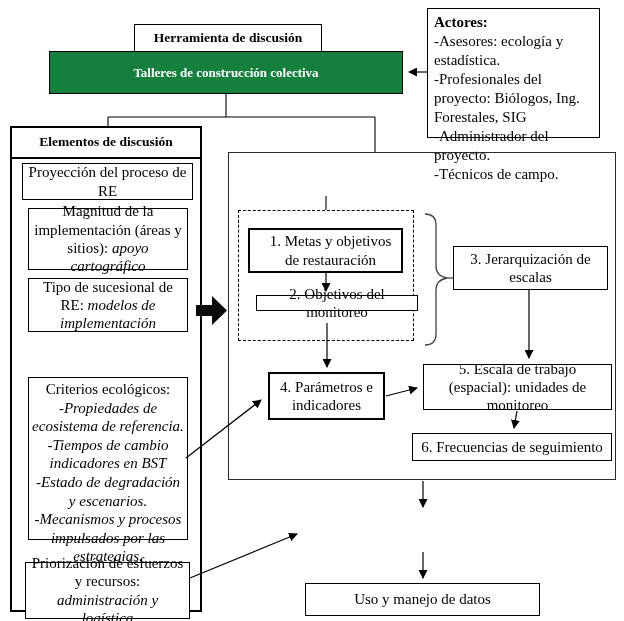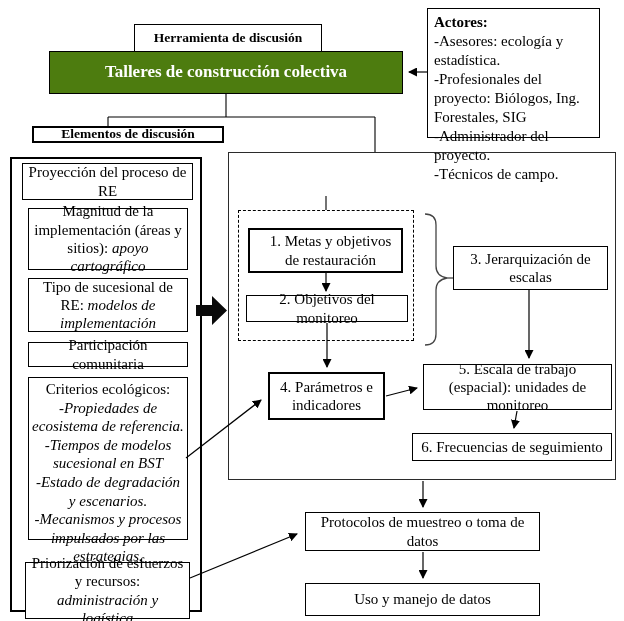--- a/index.html
+++ b/index.html
@@ -6,21 +6,21 @@
   .canvas{position:relative;width:624px;height:621px;background:#ffffff;
           font-family:"Liberation Serif","DejaVu Serif",serif;color:#000;overflow:hidden;}
   .box{position:absolute;border:1.5px solid #000;background:#fff;box-sizing:border-box;
        display:flex;align-items:center;justify-content:center;text-align:center;
        font-size:15px;line-height:1.22;padding:2px 5px;z-index:2;}
   .bold{font-weight:bold;}
   .fs14{font-size:13.5px;}
   .b2{border-width:2px;}
   .dashed{border-style:dashed;border-width:1.6px;}
   .container{z-index:1;background:#fff;}
-  .blackbox{background:#4d7c0f;color:#fff;font-weight:bold;font-size:17px;border:1px solid #000;}
+  .blackbox{background:#15803d;color:#fff;font-weight:bold;font-size:13px;border:1px solid #000;}
   .blk{display:block;text-align:left;}
   .ctr-blk{display:block;text-align:center;}
   .overlay{position:absolute;left:0;top:0;width:624px;height:621px;z-index:5;pointer-events:none;}
   i{font-style:italic;}
 </style>
 </head>
 <body>
 
 <div class="canvas">
 
@@ -70,85 +70,79 @@
   </div>
 
   <div class="box blk" style="left:427px;top:8px;width:173px;height:130px;padding:4px 6px;line-height:1.27;">
     <span class="bold">Actores:</span>
     <div>-Asesores: ecología y estadística.</div>
     <div>-Profesionales del proyecto: Biólogos, Ing. Forestales, SIG</div>
     <div>-Administrador del proyecto.</div>
     <div>-Técnicos de campo.</div>
   </div>
 
-  <div class="box bold fs14 b2" style="left:10px;top:126px;width:192px;height:17px;margin-left:22px;">
+  <div class="box bold fs14 b2" style="left:10px;top:126px;width:192px;height:33px;">
     <span>Elementos de discusión</span>
   </div>
 
   <div class="box b2 container" style="left:10px;top:157px;width:192px;height:455px;"></div>
 
   <div class="box" style="left:22px;top:163px;width:171px;height:37px;">
     <span>Proyección del proceso de RE</span>
   </div>
 
   <div class="box" style="left:28px;top:208px;width:160px;height:62px;">
     <span><span>Magnitud de la implementación (áreas y sitios): </span><i>apoyo cartográfico</i></span>
   </div>
 
   <div class="box" style="left:28px;top:278px;width:160px;height:54px;">
     <span><span>Tipo de sucesional de RE: </span><i>modelos de implementación</i></span>
   </div>
 
-  <div class="box" style="left:28px;top:342px;width:160px;height:25px;">
-    <span>Participación comunitaria</span>
-  </div>
 
   <div class="box ctr-blk" style="left:28px;top:377px;width:160px;height:163px;padding:2px 3px;line-height:1.24;font-family:Liberation Serif, serif;">
     <div>Criterios ecológicos:</div>
     <div><i>-Propiedades de ecosistema de referencia.</i></div>
-    <div><i>-Tiempos de modelos sucesional en BST</i></div>
+    <div><i>-Tiempos de cambio indicadores en BST</i></div>
     <div><i>-Estado de degradación y escenarios.</i></div>
     <div><i>-Mecanismos y procesos impulsados por las estrategias.</i></div>
   </div>
 
   <div class="box" style="left:25px;top:550px;width:165px;height:57px;margin-top:12px;">
     <span><span>Priorización de esfuerzos y recursos: </span><i>administración y logística</i></span>
   </div>
 
   <div class="box container" style="left:228px;top:152px;width:388px;height:328px;border-color:#2b2b2b;"></div>
 
 
   <div class="box dashed container" style="left:238px;top:210px;width:176px;height:131px;"></div>
 
 
   <div class="box b2" style="left:248px;top:228px;width:155px;height:45px;padding-left:15px;">
     <span>1. Metas y objetivos de restauración</span>
   </div>
 
-  <div class="box" style="left:246px;top:295px;width:162px;height:27px;">
+  <div class="box" style="left:256px;top:295px;width:162px;height:16px;">
     <span>2. Objetivos del monitoreo</span>
   </div>
 
   <div class="box" style="left:453px;top:246px;width:155px;height:44px;">
     <span>3. Jerarquización de escalas</span>
   </div>
 
   <div class="box b2" style="left:268px;top:372px;width:117px;height:48px;">
     <span>4. Parámetros e indicadores</span>
   </div>
 
   <div class="box" style="left:423px;top:364px;width:189px;height:46px;">
     <span>5. Escala de trabajo (espacial): unidades de monitoreo</span>
   </div>
 
   <div class="box" style="left:412px;top:433px;width:200px;height:28px;">
     <span>6. Frecuencias de seguimiento</span>
   </div>
 
-  <div class="box" style="left:305px;top:512px;width:235px;height:39px;">
-    <span>Protocolos de muestreo o toma de datos</span>
-  </div>
 
   <div class="box" style="left:305px;top:583px;width:235px;height:33px;">
     <span>Uso y manejo de datos</span>
   </div>
 
 </div>
 
 </body></html>

